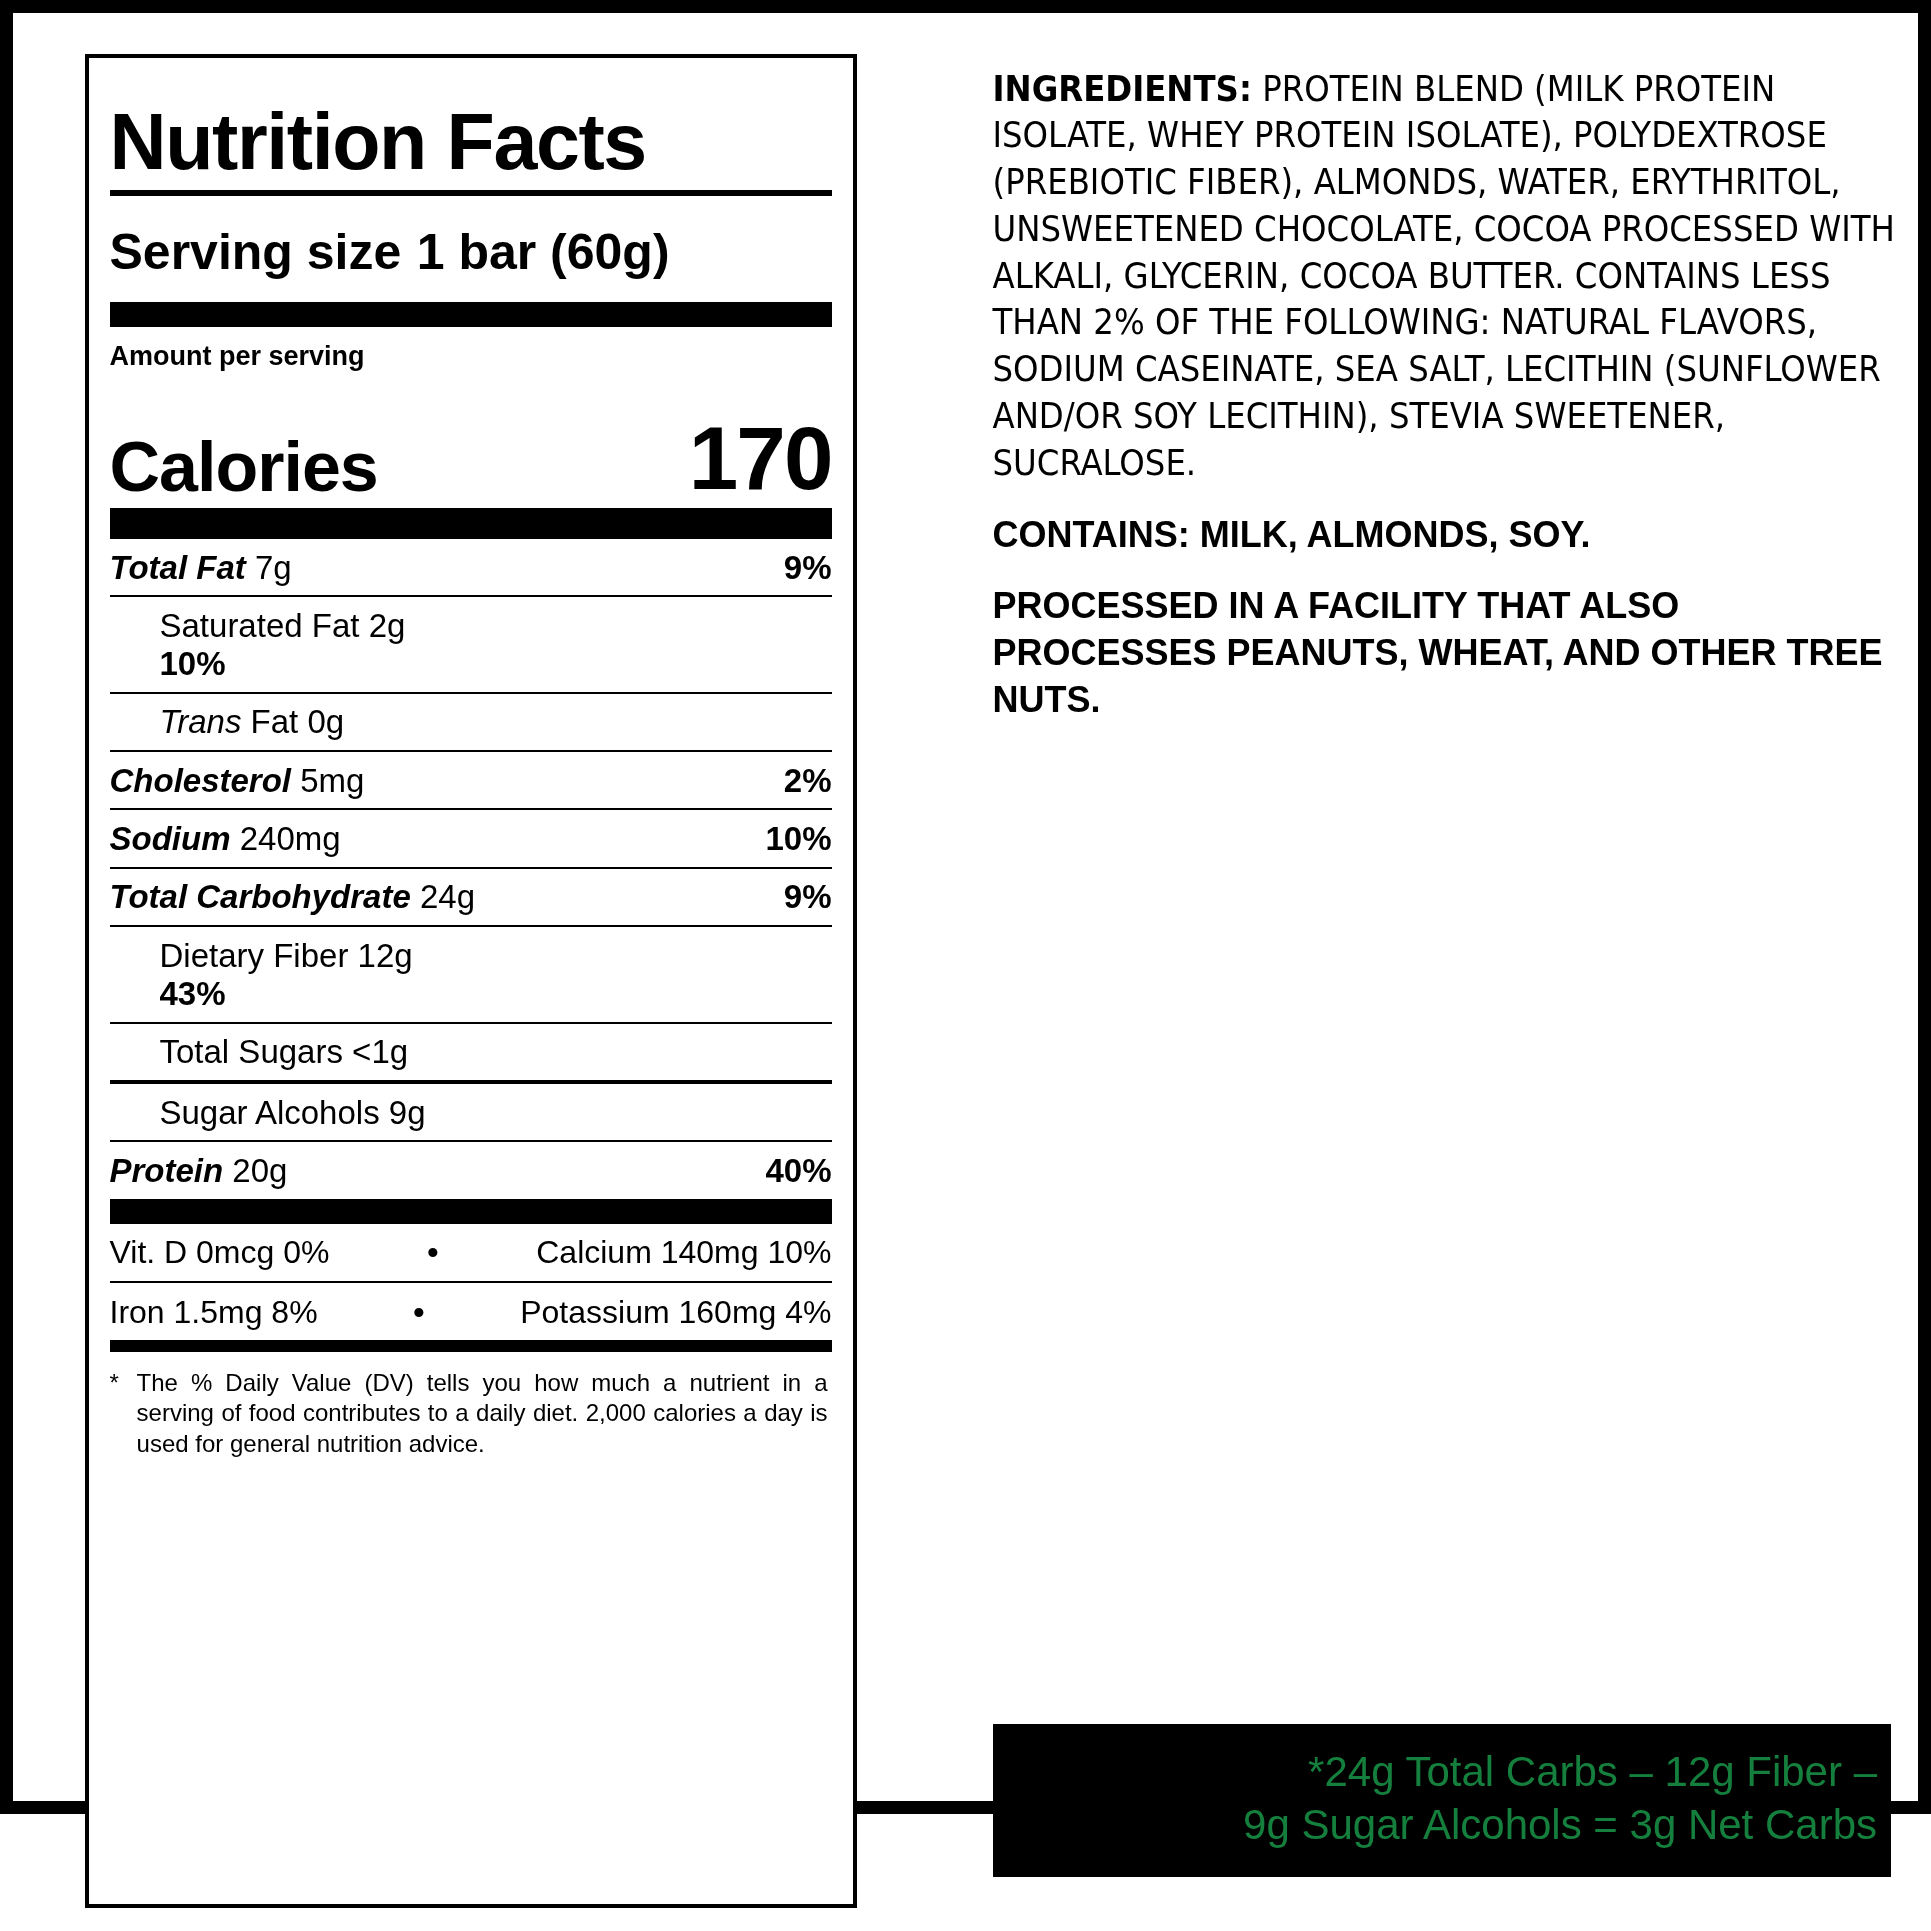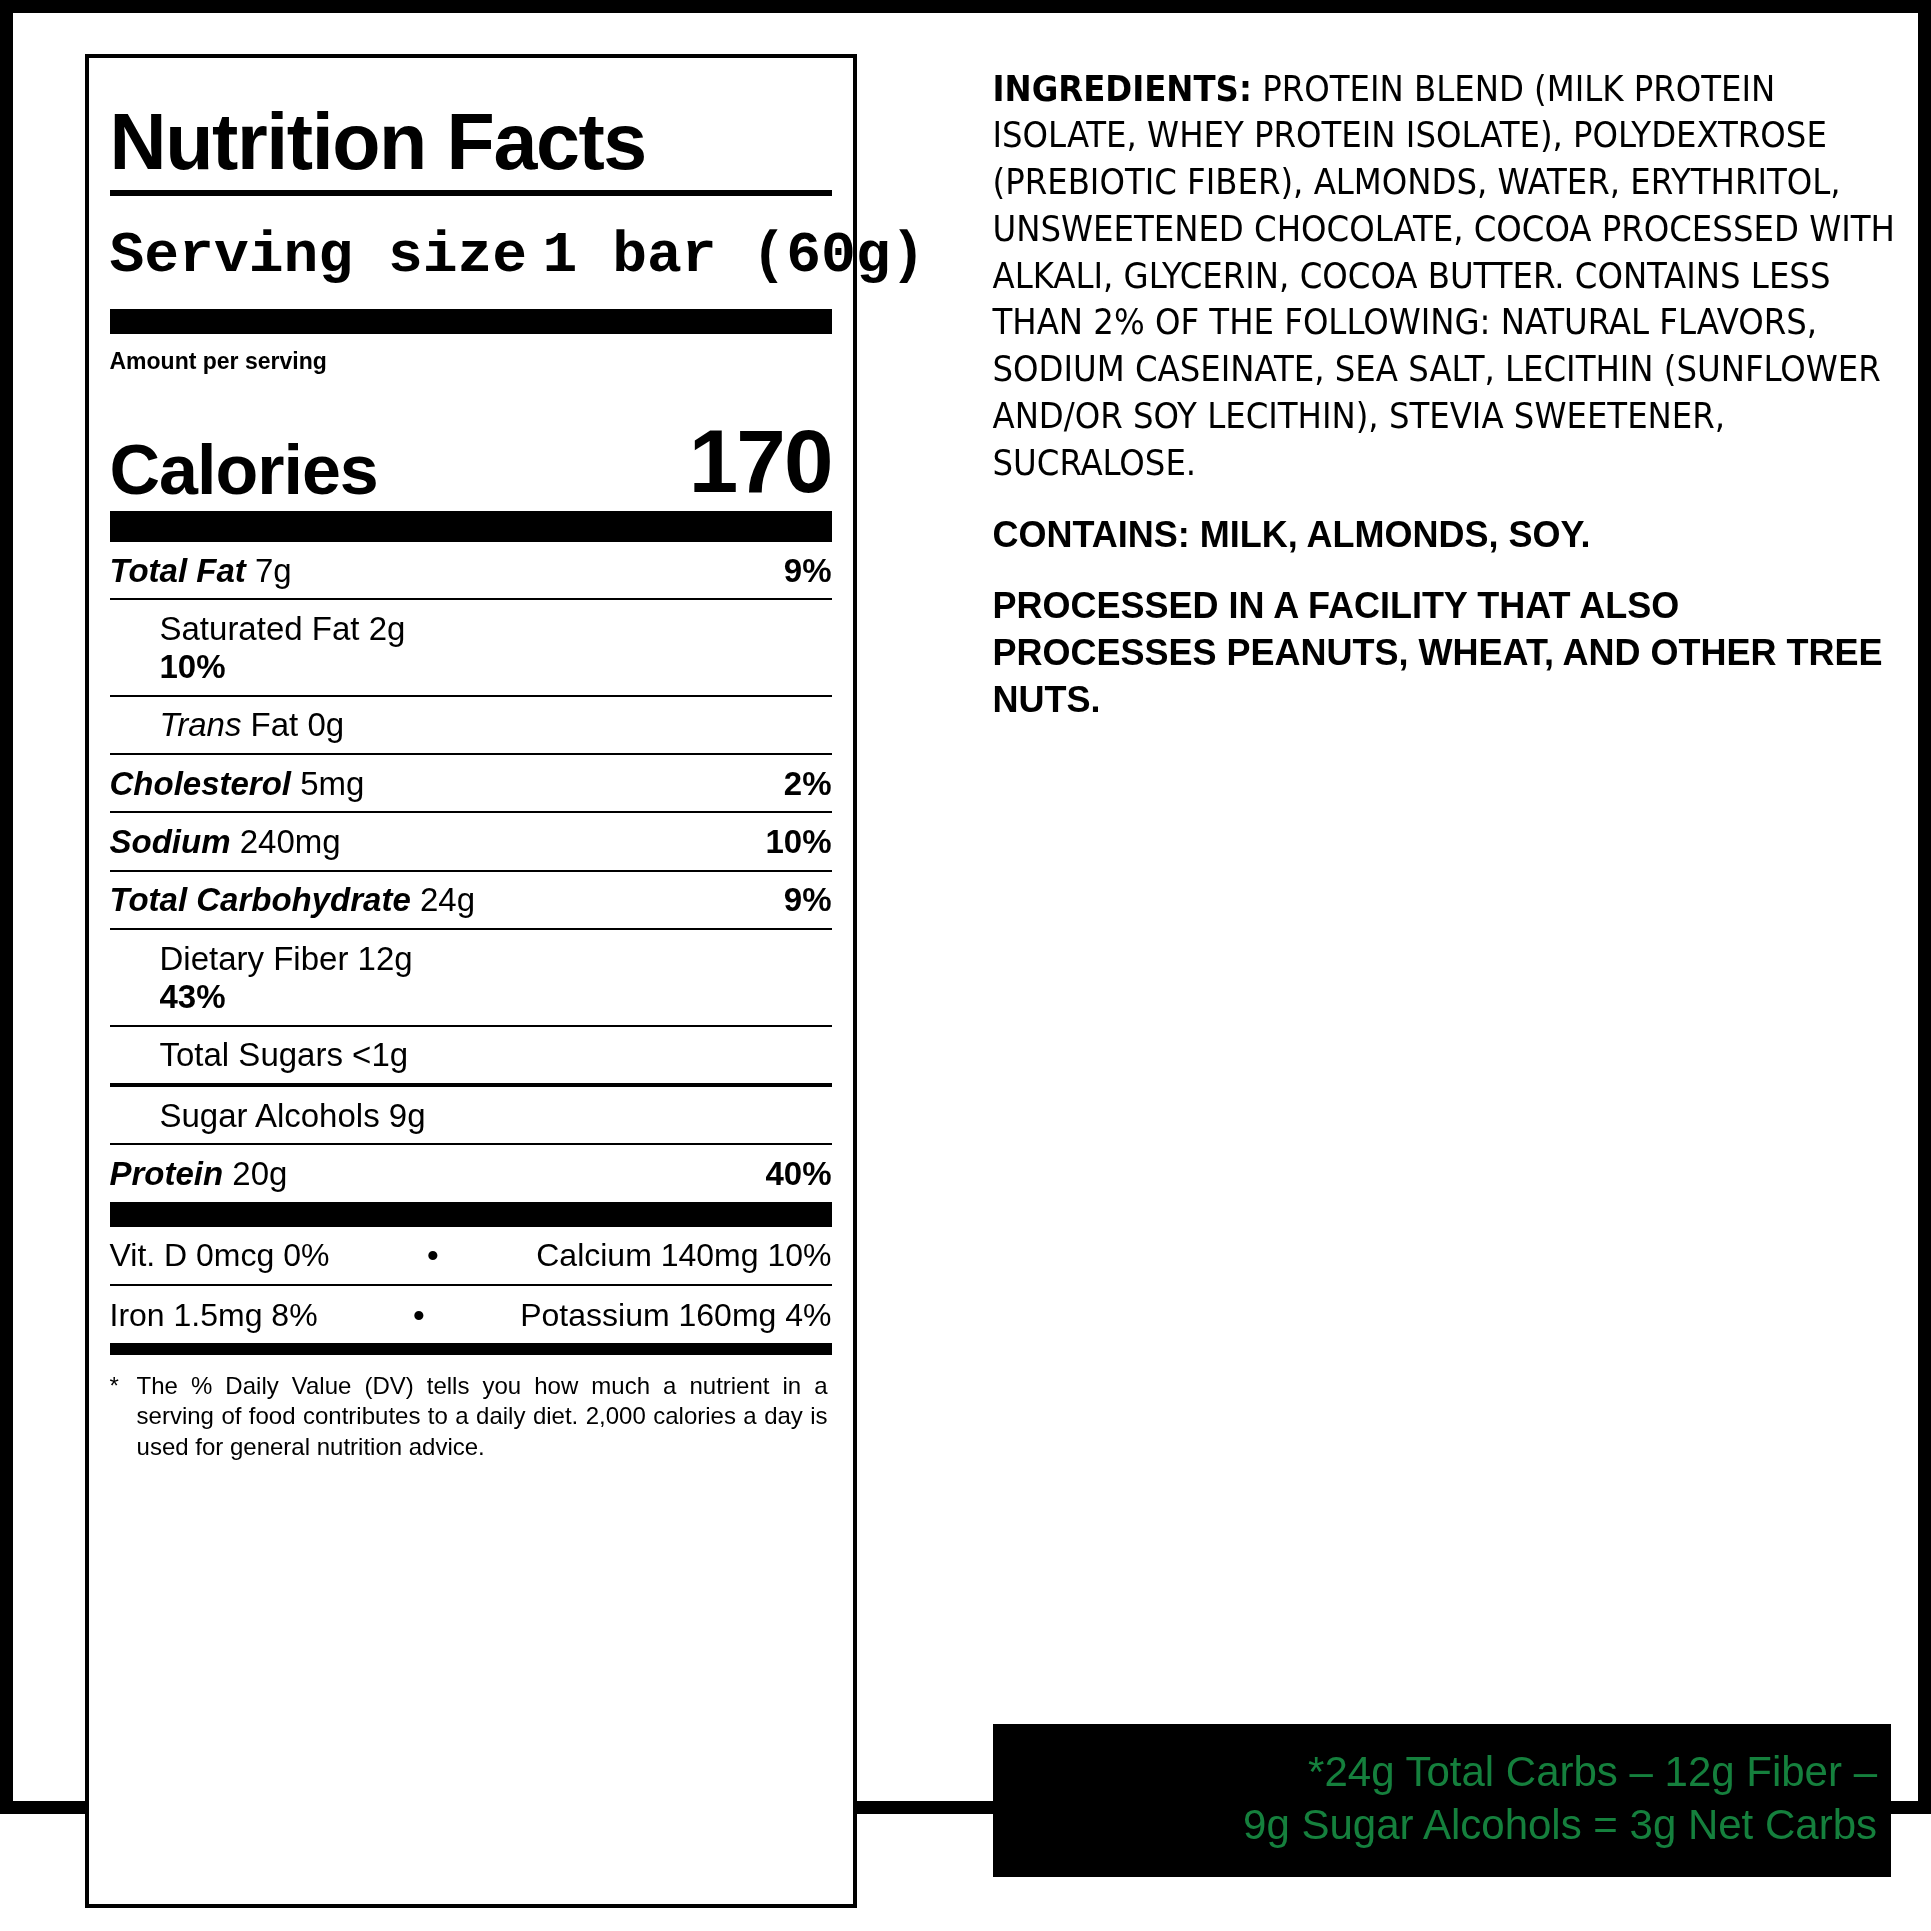--- a/index.html
+++ b/index.html
@@ -53,30 +53,29 @@
     white-space: nowrap;
   }
   .rule-thin { border-bottom: 2.9px solid #000; }
   .rule-med  { border-bottom: 6.8px solid #000; }
   .rule-thick{ border-bottom: 25px solid #000; }
   .rule-thick2{ border-bottom: 29px solid #000; }
   .rule-bot { border-bottom: 12.6px solid #000; }
 
   .serving {
     font-weight: bold;
-    font-size: 58px;
+    font-size: 50px;
     padding: 27px 0 21px 0;
     white-space: nowrap;
-    font-family: Liberation Mono, monospace;
   }
   .serving .ss-gap { display:inline-block; width: 15.4px; }
 
   .amt {
     font-weight: bold;
-    font-size: 23px;
+    font-size: 27px;
     padding-top: 13.5px;
   }
   .cal-row {
     display: flex;
     align-items: flex-end;
     justify-content: space-between;
     padding-bottom: 7.7px;
     margin-top: 44px;
   }
   .cal-label {

